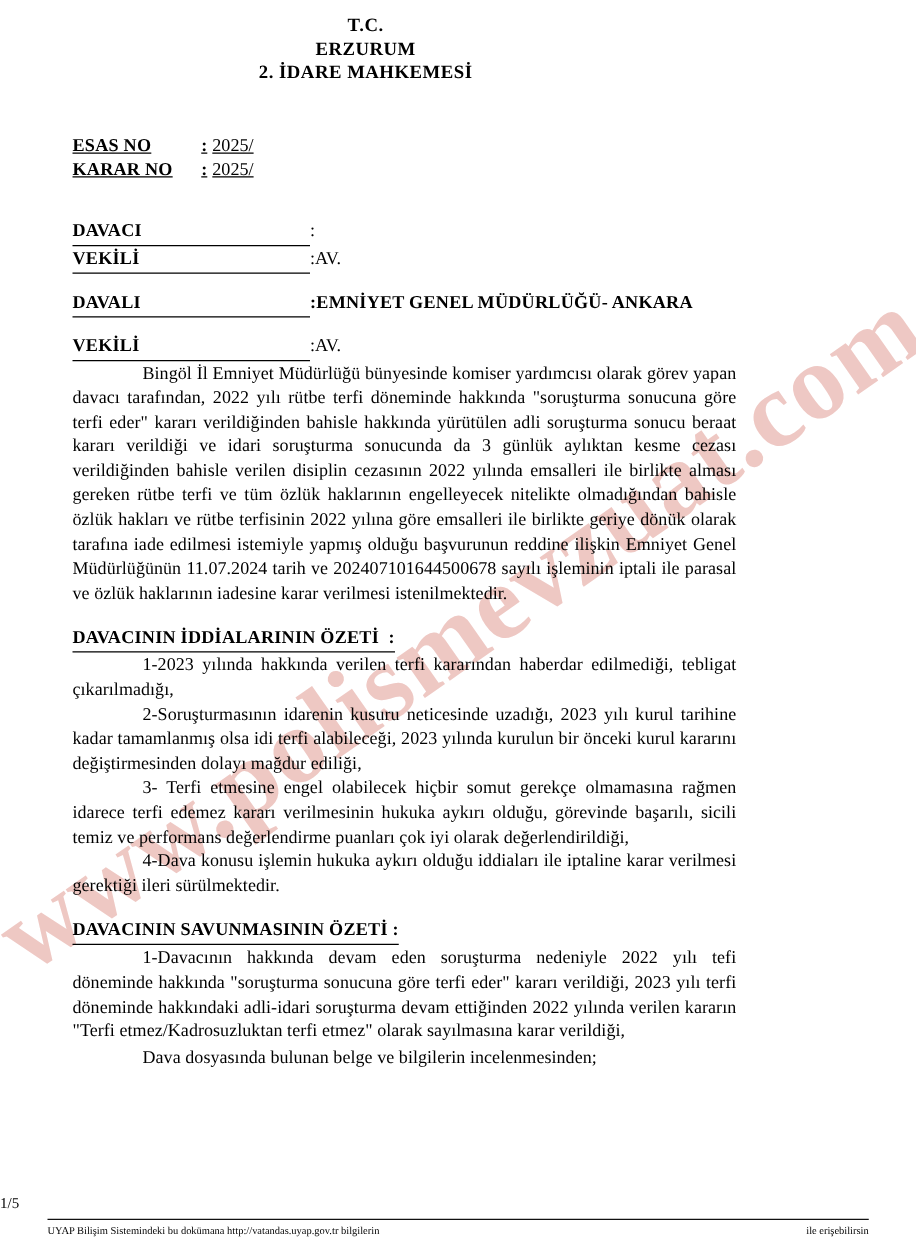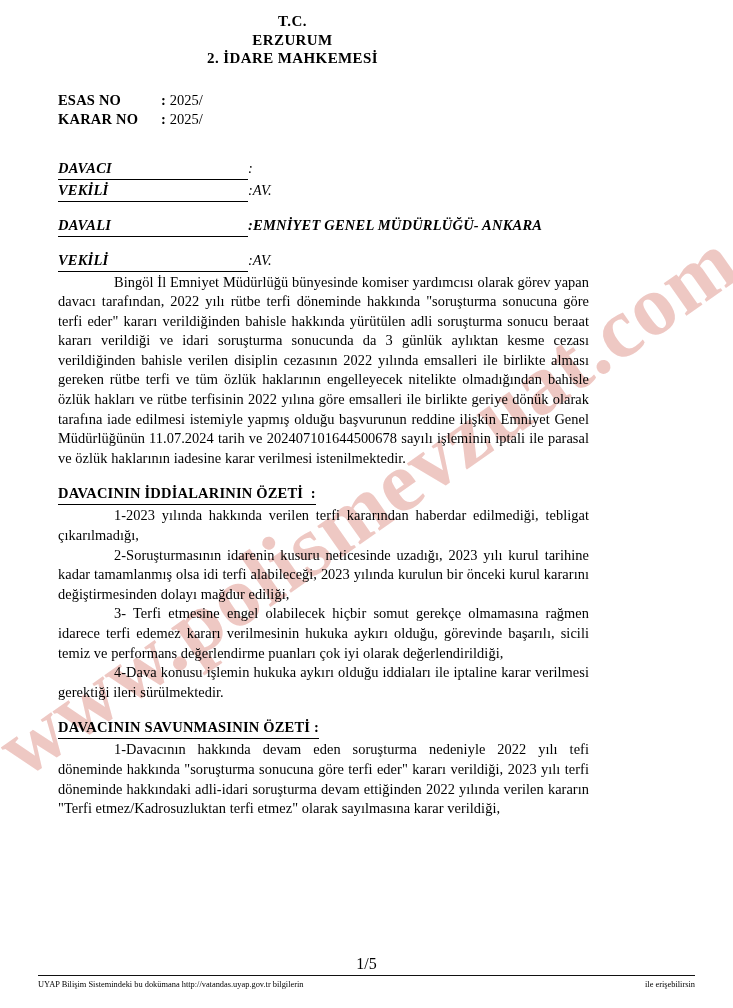--- a/index.html
+++ b/index.html
@@ -61,40 +61,41 @@
     font-size: 15px;
     line-height: 18.5px;
     padding-top: 12px;
     letter-spacing: 0.4px;
     margin-left: -62px;
   }
   .masthead div { white-space: nowrap; }
 
   
   .casenos {
-    margin-top: 23px;
+    margin-top: 40px;
     font-size: 14.5px;
     line-height: 19px;
+    text-decoration: underline;
   }
   .caserow {
     display: flex;
     align-items: baseline;
     white-space: nowrap;
   }
   .caserow .lbl {
     font-weight: 700;
     width: 103px;
     display: inline-block;
     letter-spacing: 0.2px;
   }
   .caserow .sep { font-weight: 700; padding-right: 4px; }
   .caserow .val { font-weight: 400; }
 
   
-  .parties { margin-top: 29px; font-style: italic; }
+  .parties { margin-top: 29px; }
   .party {
     display: flex;
     align-items: baseline;
     font-size: 14.5px;
     line-height: 20px;
     white-space: nowrap;
   }
   .party.gap-before { margin-top: 13px; }
   .party .lbl {
     font-weight: 700;
@@ -149,22 +150,22 @@
   }
 
   .after-turk { margin-top: 30px; }
 
   
   .pageno {
     position: absolute;
     left: 0;
     right: 0;
     top: 955px;
-    text-align: center;
-    font-size: 16px;
+    text-align: left;
+    font-size: 12px;
     z-index: 10;
   }
   .footrule {
     position: absolute;
     left: 38px;
     right: 38px;
     top: 975px;
     border-top: 1.3px solid #111;
     z-index: 10;
   }
@@ -248,20 +249,21 @@
       <p class="body">3- Terfi etmesine engel olabilecek hiçbir somut gerekçe olmamasına rağmen idarece terfi edemez kararı verilmesinin hukuka aykırı olduğu, görevinde başarılı, sicili temiz ve performans değerlendirme puanları çok iyi olarak değerlendirildiği,</p>
       <p class="body">4-Dava konusu işlemin hukuka aykırı olduğu iddiaları ile iptaline karar verilmesi gerektiği ileri sürülmektedir.</p>
 
       <div class="heading-wrap">
         <span class="heading">DAVACININ SAVUNMASININ ÖZETİ :</span>
       </div>
       <p class="body first">1-Davacının hakkında devam eden soruşturma nedeniyle 2022 yılı tefi döneminde hakkında "soruşturma sonucuna göre terfi eder" kararı verildiği, 2023 yılı terfi döneminde hakkındaki adli-idari soruşturma devam ettiğinden 2022 yılında verilen kararın "Terfi etmez/Kadrosuzluktan terfi etmez" olarak sayılmasına karar verildiği,</p>
 
 
 
+      <p class="body first">Dava dosyasında bulunan belge ve bilgilerin incelenmesinden;</p>
 
     </div>
   </div>
 
   <div class="pageno">1/5</div>
   <div class="footrule"></div>
   <div class="footnote">
     <span>UYAP Bilişim Sistemindeki bu dokümana http://vatandas.uyap.gov.tr bilgilerin</span>
     <span>ile erişebilirsin</span>
   </div>

